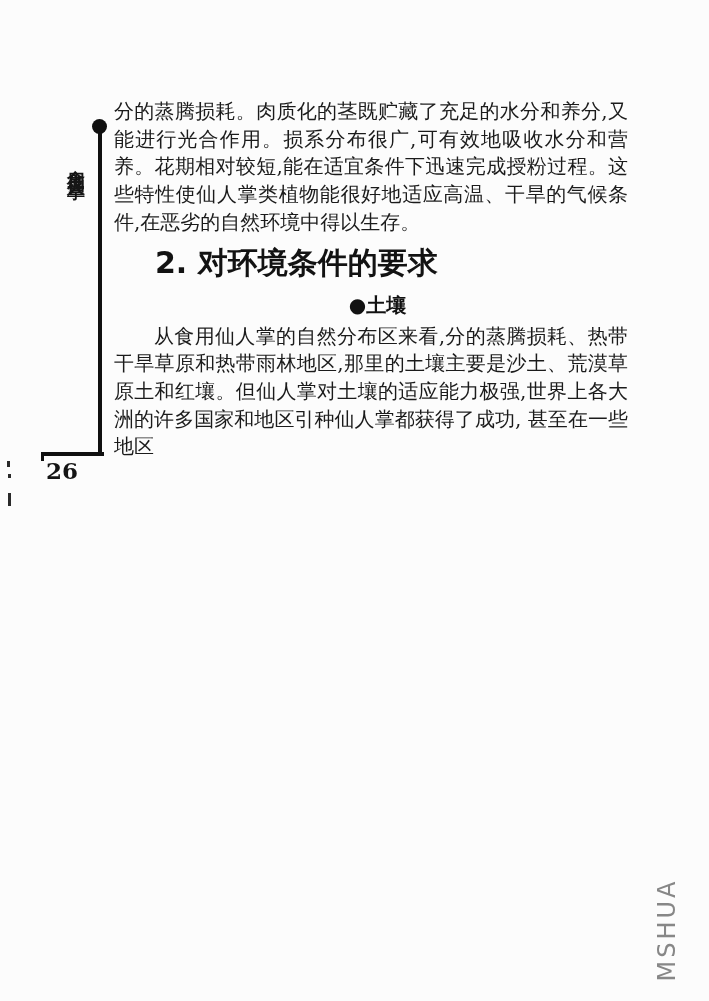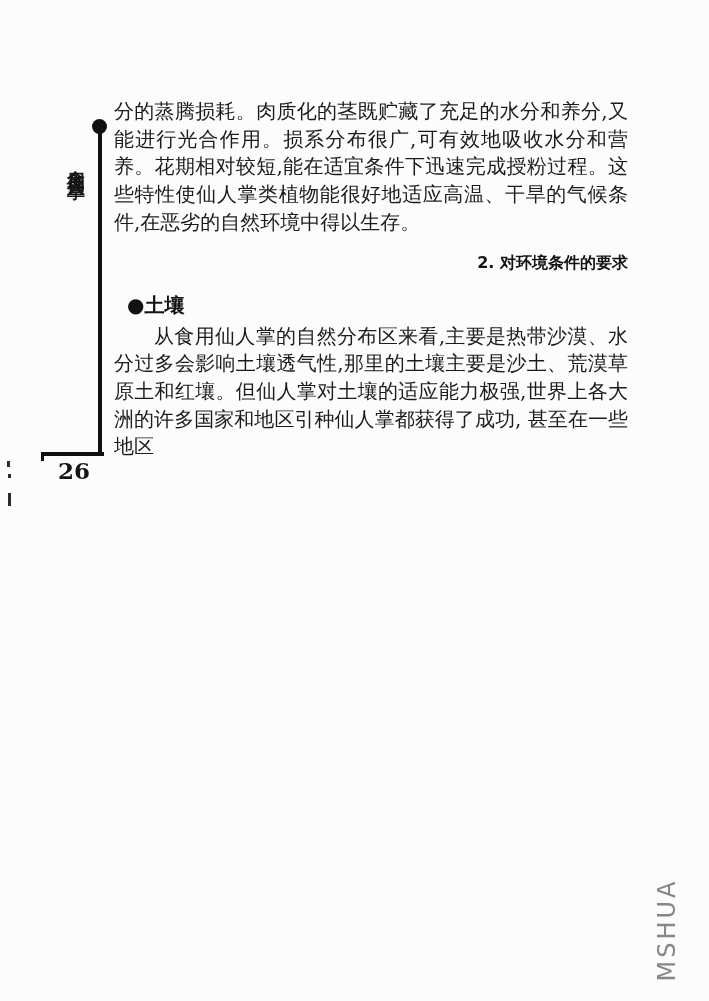--- a/index.html
+++ b/index.html
@@ -31,21 +31,21 @@
   }
   .book-title {
     position:absolute; left:62px; top:155px;
     width:26px;
     writing-mode:vertical-rl; text-orientation:upright;
     font-family:"DejaVu Serif", serif;
     font-size:18px; font-weight:600; letter-spacing:3px;
     color:#161616;
   }
   .page-number {
-    position:absolute; left:56px; top:457px;
+    position:absolute; left:44px; top:457px;
     width:36px; text-align:center;
     font-family:"DejaVu Serif", serif;
     font-size:23px; font-weight:bold; color:#141414;
   }
   
   .speck { position:absolute; background:#2a2a2a; }
   .speck-1 { left:7px; top:461px; width:3px; height:6px; }
   .speck-2 { left:8px; top:474px; width:3px; height:4px; }
   .speck-3 { left:8px; top:493px; width:3px; height:13px; }
   
@@ -53,28 +53,28 @@
     position:absolute; left:114px; top:98px; width:514px;
     font-size:20px; line-height:27.7px;
     text-align:justify; text-justify:inter-ideograph;
     color:#1b1b1b;
   }
   .body-col p { margin:0; }
   .body-col p.indent { text-indent:2em; }
   .section-heading {
     margin:13px 0 0 0; padding-left:41px;
     font-family:"DejaVu Sans", sans-serif;
-    font-size:16px; font-weight:bold; line-height:26px;
-    color:#121212; text-align:right;
+    font-size:30px; font-weight:bold; line-height:26px;
+    color:#121212; text-align:left;
   }
   .subsection-heading {
     margin:17px 0 0 0; padding-left:13px;
     font-family:"DejaVu Sans", sans-serif;
     font-size:20px; font-weight:bold; line-height:24px;
-    color:#121212; text-align:left;
+    color:#121212; text-align:center;
   }
   .after-sub { margin-top:6px !important; }
   
   .watermark {
     position:absolute; left:613px; top:915px;
     width:110px; height:30px;
     transform:rotate(-90deg); transform-origin:center center;
     font-family:"DejaVu Sans", sans-serif;
     font-size:24px; letter-spacing:3px;
     color:#878787; text-align:center;
@@ -98,18 +98,18 @@
   <div class="speck speck-2"></div>
   <div class="speck speck-3"></div>
 
   <div class="body-col">
     <p>分的蒸腾损耗。肉质化的茎既贮藏了充足的水分和养分,又能进行光合作用。损系分布很广,可有效地吸收水分和营养。花期相对较短,能在适宜条件下迅速完成授粉过程。这些特性使仙人掌类植物能很好地适应高温、干旱的气候条件,在恶劣的自然环境中得以生存。</p>
 
     <h2 class="section-heading">2. 对环境条件的要求</h2>
 
     <h3 class="subsection-heading">●土壤</h3>
 
-    <p class="indent after-sub">从食用仙人掌的自然分布区来看,主要是热带沙漠、水分过多会影响土壤透气性,那里的土壤主要是沙土、荒漠草原土和红壤。但仙人掌对土壤的适应能力极强,世界上各大洲的许多国家和地区引种仙人掌都获得了成功, 甚至在一些地区</p>
+    <p class="indent after-sub">从食用仙人掌的自然分布区来看,分的蒸腾损耗、热带干旱草原和热带雨林地区,那里的土壤主要是沙土、荒漠草原土和红壤。但仙人掌对土壤的适应能力极强,世界上各大洲的许多国家和地区引种仙人掌都获得了成功, 甚至在一些地区</p>
   </div>
 
   <div class="watermark">MSHUA</div>
 
 </div>
 
 </body></html>

